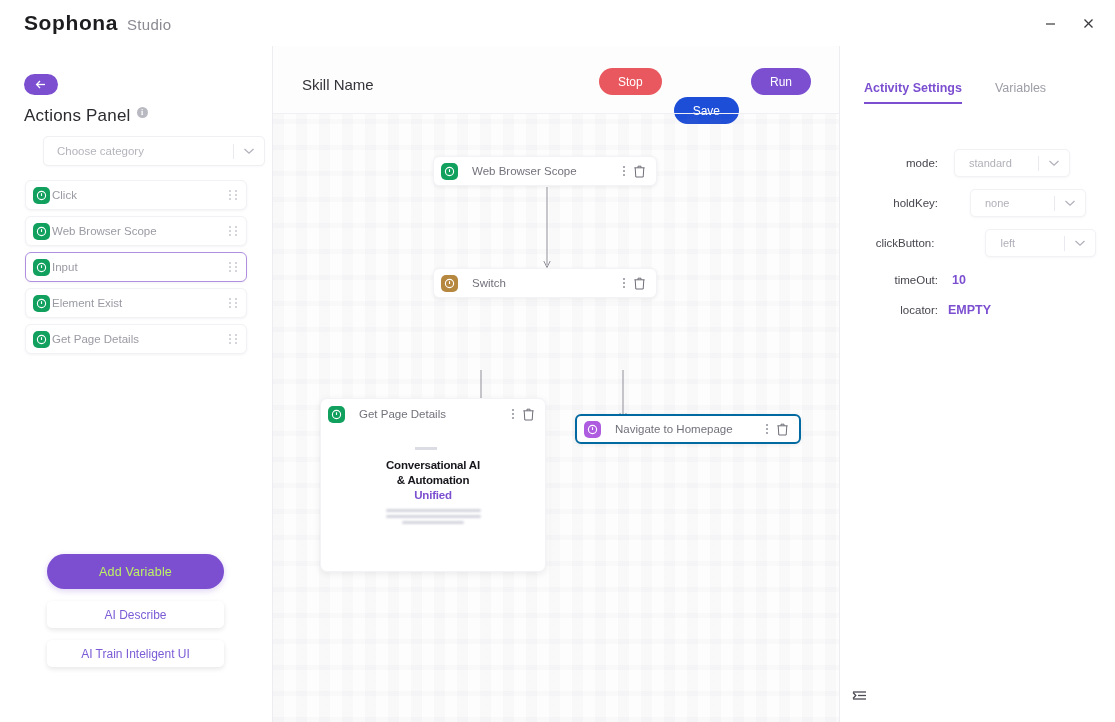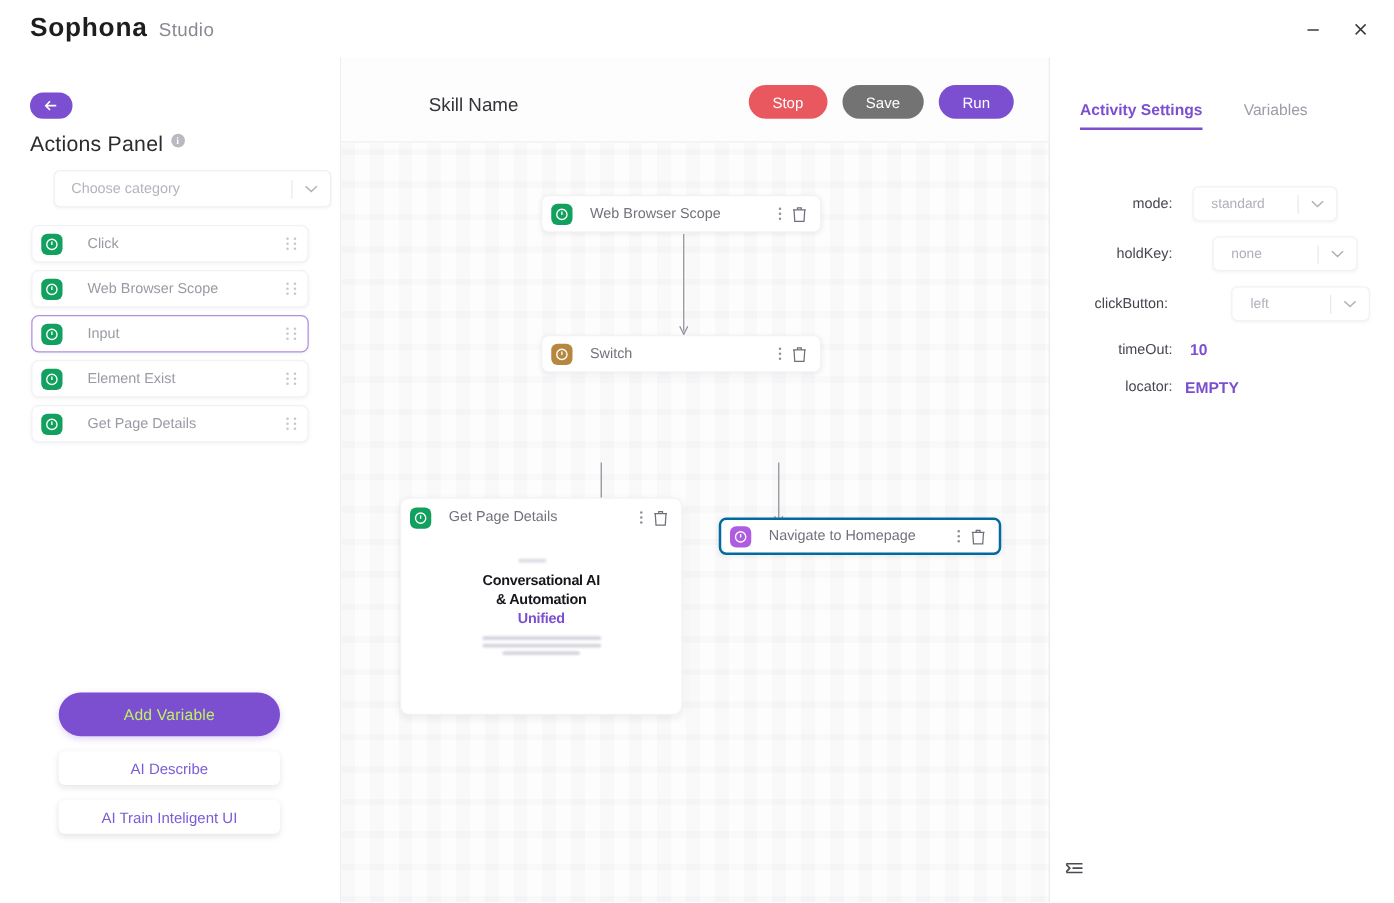--- a/index.html
+++ b/index.html
@@ -70,44 +70,44 @@
     box-shadow: 0 1px 3px rgba(22,22,40,.05);
   }
   .action-item.selected { border: 1px solid #b08fe0; }
   .badge {
     width: 17px; height: 17px; border-radius: 5px; margin-left: 7px;
     display: flex; align-items: center; justify-content: center; flex: none;
   }
   .badge.green { background: #12a05f; }
   .badge.tan { background: #b5873f; }
   .badge.purple { background: #ae5ce0; }
-  .action-label { font-size: 11.5px; color: #9a9aa4; margin-left: 20px; flex: 1; }
+  .action-label { font-size: 11.5px; color: #9a9aa4; margin-left: 2px; flex: 1; }
   .drag-handle { width: 26px; display: flex; align-items: center; justify-content: center; }
   .dots6 { display: grid; grid-template-columns: 3px 3px; gap: 2px 3px; }
   .dots6 i { width: 2px; height: 2px; background: #c6c6cf; border-radius: 50%; display: block; }
 
   .addvar {
     position: absolute; left: 47px; top: 508px; width: 177px; height: 35px; border-radius: 18px;
     background: #7b4fd0; color: #bef264; font-size: 12.5px; border: none; letter-spacing: .2px;
     box-shadow: 0 2px 6px rgba(123,79,208,.25);
   }
   .ghostbtn {
     position: absolute; left: 47px; width: 177px; height: 27px; border-radius: 5px;
     background: #fff; color: #7b5bd6; font-size: 12px; border: none;
     box-shadow: 0 2px 5px rgba(22,22,40,.10);
   }
   .ghost1 { top: 555px; }
   .ghost2 { top: 594px; }
 
   
-  .skillname { position: absolute; left: 29px; top: 30px; font-size: 15px; color: #33333a; margin-left: 41px; }
+  .skillname { position: absolute; left: 29px; top: 30px; font-size: 15px; color: #33333a; }
   .topbtns { position: absolute; right: 28px; top: 22px; display: flex; gap: 12px; }
   .pillbtn { height: 27px; border-radius: 14px; border: none; color: #fff; font-size: 12px; padding: 0 19px; }
   .pill-stop { background: #e8585e; }
-  .pill-save { background: #737373; }
+  .pill-save { background: #1d4ed8; margin-top: 29px; }
   .pill-run  { background: #7b4fd0; }
 
   .canvas { position: absolute; left: 0; top: 68px; width: 567px; height: 608px; overflow: hidden; }
   .canvas::before {
     content: ""; position: absolute; inset: 0;
     background-image:
       repeating-linear-gradient(90deg, rgba(140,140,165,.055) 0 11px, transparent 11px 23px),
       repeating-linear-gradient(0deg, rgba(140,140,165,.05) 0 5px, transparent 5px 26px);
     opacity: .75;
   }

